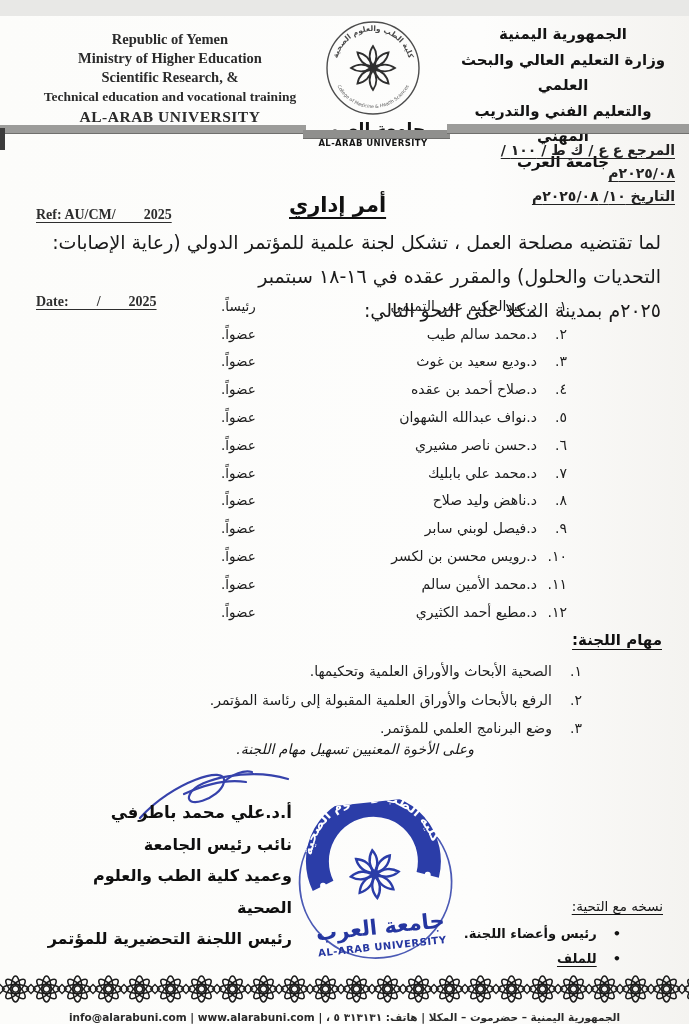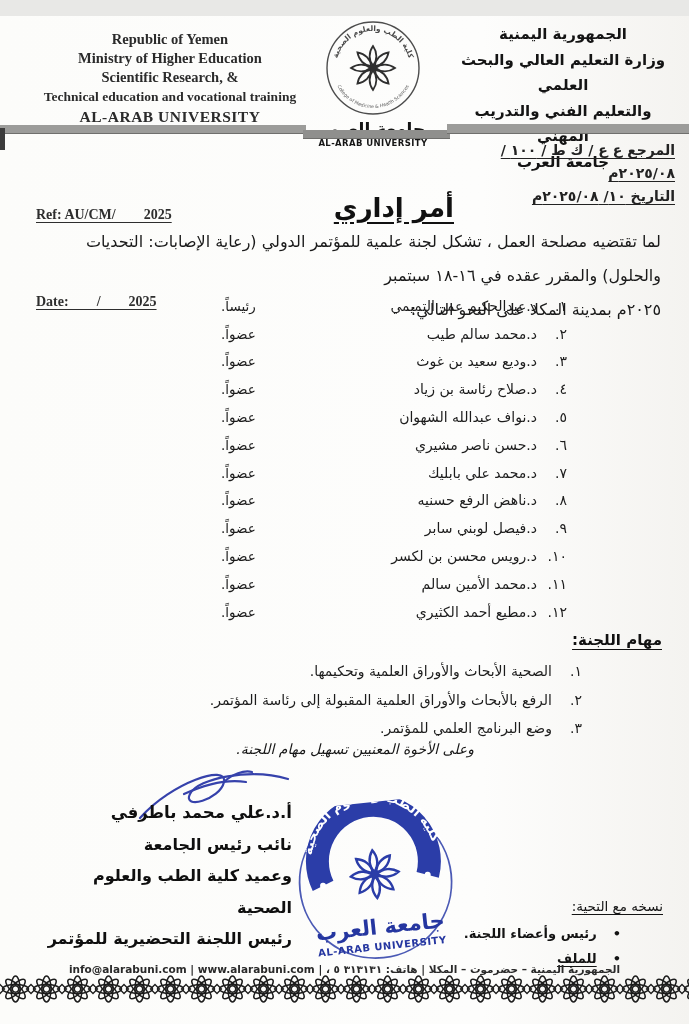--- a/index.html
+++ b/index.html
@@ -27,24 +27,24 @@
   .bar-r{left:447px; top:108px; width:242px; height:9px;}
   .scan-mark{left:0; top:112px; width:5px; height:22px; background:#3c3c3c;}
   
   .ref-en{left:36px; top:126px; font-family:"Liberation Serif",serif; font-weight:bold;
     font-size:14px; color:#2e2e2e; line-height:29px; white-space:pre;}
   .ref-en div{text-decoration:underline; text-underline-offset:3px;}
   .ref-ar{right:14px; top:123px; width:230px; direction:rtl; text-align:right;
     font-weight:bold; font-size:14px; line-height:23px; color:#222;}
   .ref-ar div{text-decoration:underline; text-underline-offset:3px;}
   
-  .order-title{left:289px; top:177px; width:165px; text-align:right; direction:rtl;
-    font-size:26px; font-weight:bold; text-decoration:underline; text-underline-offset:5px; color:#111;}
+  .order-title{left:289px; top:177px; width:165px; text-align:left; direction:rtl;
+    font-size:21px; font-weight:bold; text-decoration:underline; text-underline-offset:5px; color:#111;}
   .intro{right:28px; top:209px; width:627px; direction:rtl; text-align:right;
-    font-size:16px; line-height:34px; color:#1a1a1a;}
+    font-size:19px; line-height:34px; color:#1a1a1a;}
   .intro span{display:block;}
   
   .members{right:122px; top:276px; width:346px; direction:rtl;}
   .m-row{display:flex; justify-content:space-between; align-items:center; height:27.8px; font-size:14px;}
   .m-num{display:inline-block; min-width:24px; margin-left:6px;}
   .m-role{font-size:13.5px;}
   
   .tasks-head{right:27px; top:615px; direction:rtl; font-size:15px; font-weight:bold;
     text-decoration:underline; text-underline-offset:4px; color:#111;}
   .tasks{right:107px; top:641px; width:466px; direction:rtl; text-align:right; font-size:14px; line-height:28.5px;}
@@ -58,21 +58,21 @@
   .sig-svg{left:128px; top:744px;}
   
   .stamp{left:286px; top:786px; transform:rotate(-6deg);}
   
   .copies{right:26px; top:882px; width:236px; direction:rtl; text-align:right; color:#141414;}
   .copies-head{font-weight:normal; font-size:13.5px; text-decoration:underline; text-underline-offset:3px; margin-bottom:7px;}
   .c-row{display:flex; gap:16px; margin-right:42px; line-height:25px; font-size:13px; font-weight:bold;}
   .c-row .ul{text-decoration:underline; text-underline-offset:3px;}
   
   .ornament{left:0; top:953px; width:689px; height:40px;}
-  .footer-line{left:0; top:947px; width:689px; text-align:center; direction:rtl;
+  .footer-line{left:0; top:995px; width:689px; text-align:center; direction:rtl;
     font-size:10.5px; font-weight:bold; color:#2a2a2a;}
   .scan-strip{left:0; top:1011px; width:689px; height:13px;
     background:linear-gradient(90deg,#cdc3ba,#d6cdc4 40%,#c9c0b9);}
 </style>
 </head>
 <body>
 
 <div class="page">
 
   <div class="abs en-head">
@@ -147,37 +147,37 @@
       </div>
     <div class="m-row">
         <span><span class="m-num">٢.</span><span>د.محمد سالم طيب</span></span>
         <span class="m-role">عضواً.</span>
       </div>
     <div class="m-row">
         <span><span class="m-num">٣.</span><span>د.وديع سعيد بن غوث</span></span>
         <span class="m-role">عضواً.</span>
       </div>
     <div class="m-row">
-        <span><span class="m-num">٤.</span><span>د.صلاح رئاسة بن زياد</span></span>
+        <span><span class="m-num">٤.</span><span>د.صلاح أحمد بن عقده</span></span>
         <span class="m-role">عضواً.</span>
       </div>
     <div class="m-row">
         <span><span class="m-num">٥.</span><span>د.نواف عبدالله الشهوان</span></span>
         <span class="m-role">عضواً.</span>
       </div>
     <div class="m-row">
         <span><span class="m-num">٦.</span><span>د.حسن ناصر مشيري</span></span>
         <span class="m-role">عضواً.</span>
       </div>
     <div class="m-row">
         <span><span class="m-num">٧.</span><span>د.محمد علي بابليك</span></span>
         <span class="m-role">عضواً.</span>
       </div>
     <div class="m-row">
-        <span><span class="m-num">٨.</span><span>د.ناهض الرفع حسنيه</span></span>
+        <span><span class="m-num">٨.</span><span>د.ناهض وليد صلاح</span></span>
         <span class="m-role">عضواً.</span>
       </div>
     <div class="m-row">
         <span><span class="m-num">٩.</span><span>د.فيصل لوبني سابر</span></span>
         <span class="m-role">عضواً.</span>
       </div>
     <div class="m-row">
         <span><span class="m-num">١٠.</span><span>د.رويس محسن بن لكسر</span></span>
         <span class="m-role">عضواً.</span>
       </div>

